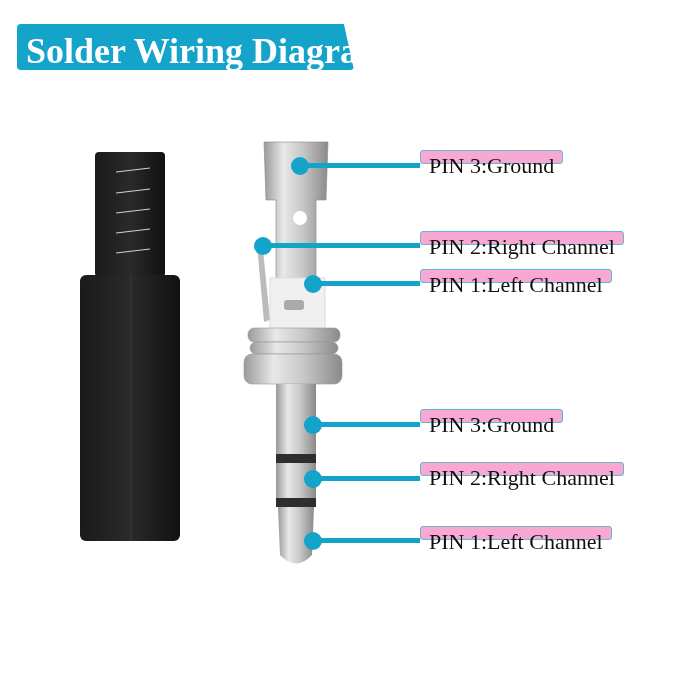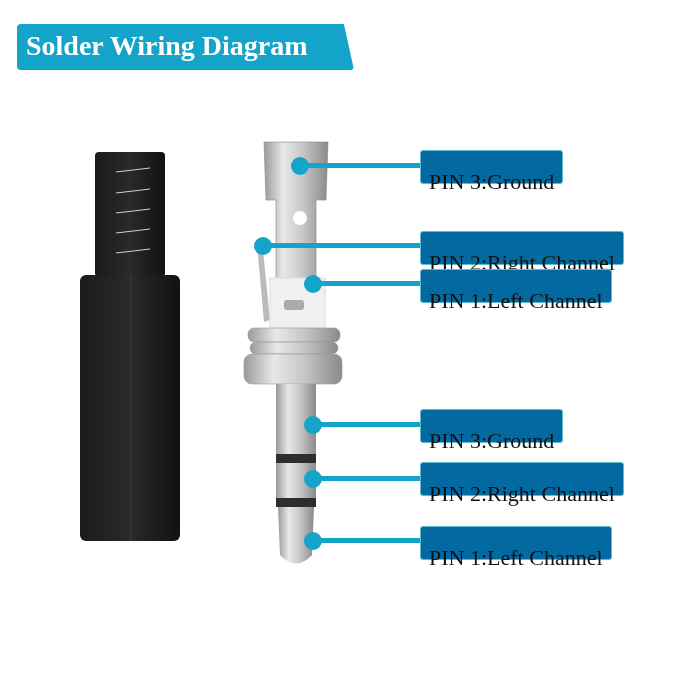--- a/index.html
+++ b/index.html
@@ -4,25 +4,25 @@
 <style>
   html, body { margin:0; padding:0; background:#ffffff; }
   body { width:700px; height:700px; position:relative; overflow:hidden; font-family:"Liberation Serif", serif; }
   .title-banner {
     position:absolute; left:17px; top:24px; width:337px; height:46px;
     background:#14a3c9; border-radius:4px;
     clip-path: polygon(0 0, 97% 0, 100% 100%, 0 100%);
   }
   .title-text {
     position:absolute; left:26px; top:30px; color:#fff; font-weight:bold;
-    font-size:28px; font-family:"Liberation Serif", serif; white-space:nowrap;
+    font-size:36px; font-family:"Liberation Serif", serif; white-space:nowrap;
   }
   .label-box {
-    position:absolute; height:30px; border:1.5px solid #5fb9cf; border-radius:3px;
-    background:#0369a1; color:#111; font-size:22px; line-height:30px; padding:16px 8px;
+    position:absolute; height:14px; border:1.5px solid #5fb9cf; border-radius:3px;
+    background:#f9a8d4; color:#111; font-size:22px; line-height:30px; padding:0 8px;
     white-space:nowrap; box-sizing:border-box;
   }
   .leader { position:absolute; height:5px; background:#14a3c9; }
   .dot { position:absolute; width:18px; height:18px; border-radius:50%; background:#14a3c9; }
   svg { position:absolute; left:0; top:0; }
 </style>
 </head>
 <body>
 
 <div class="title-banner"></div>

